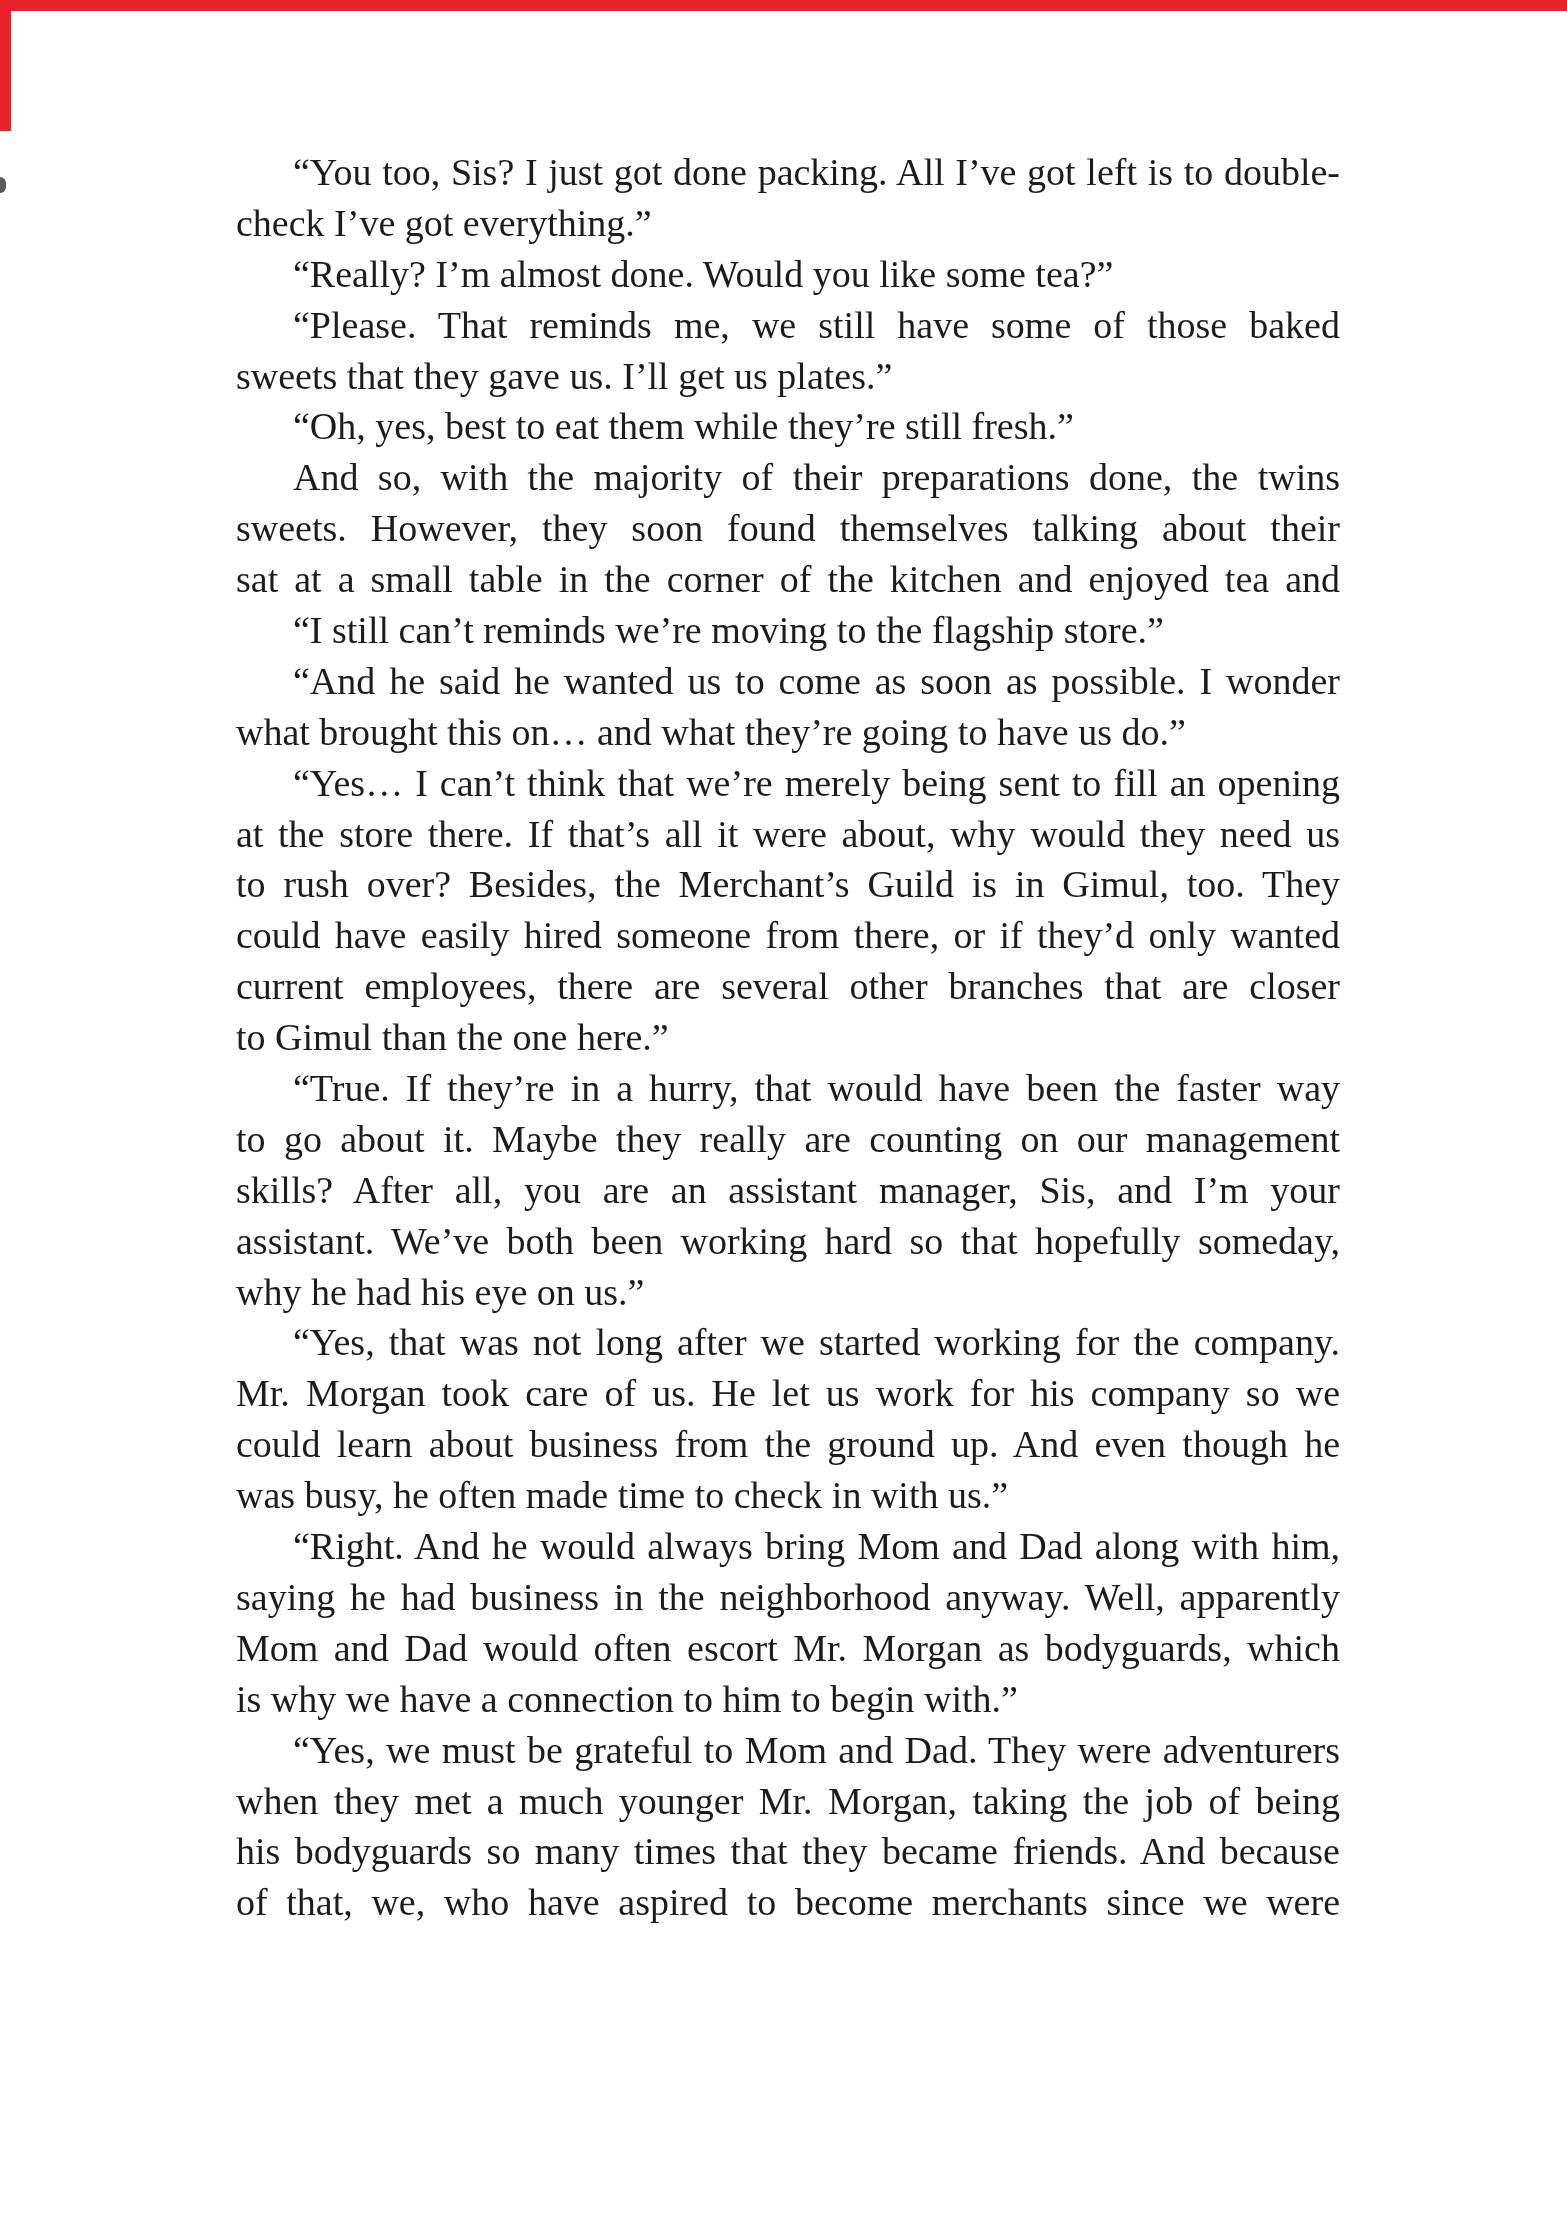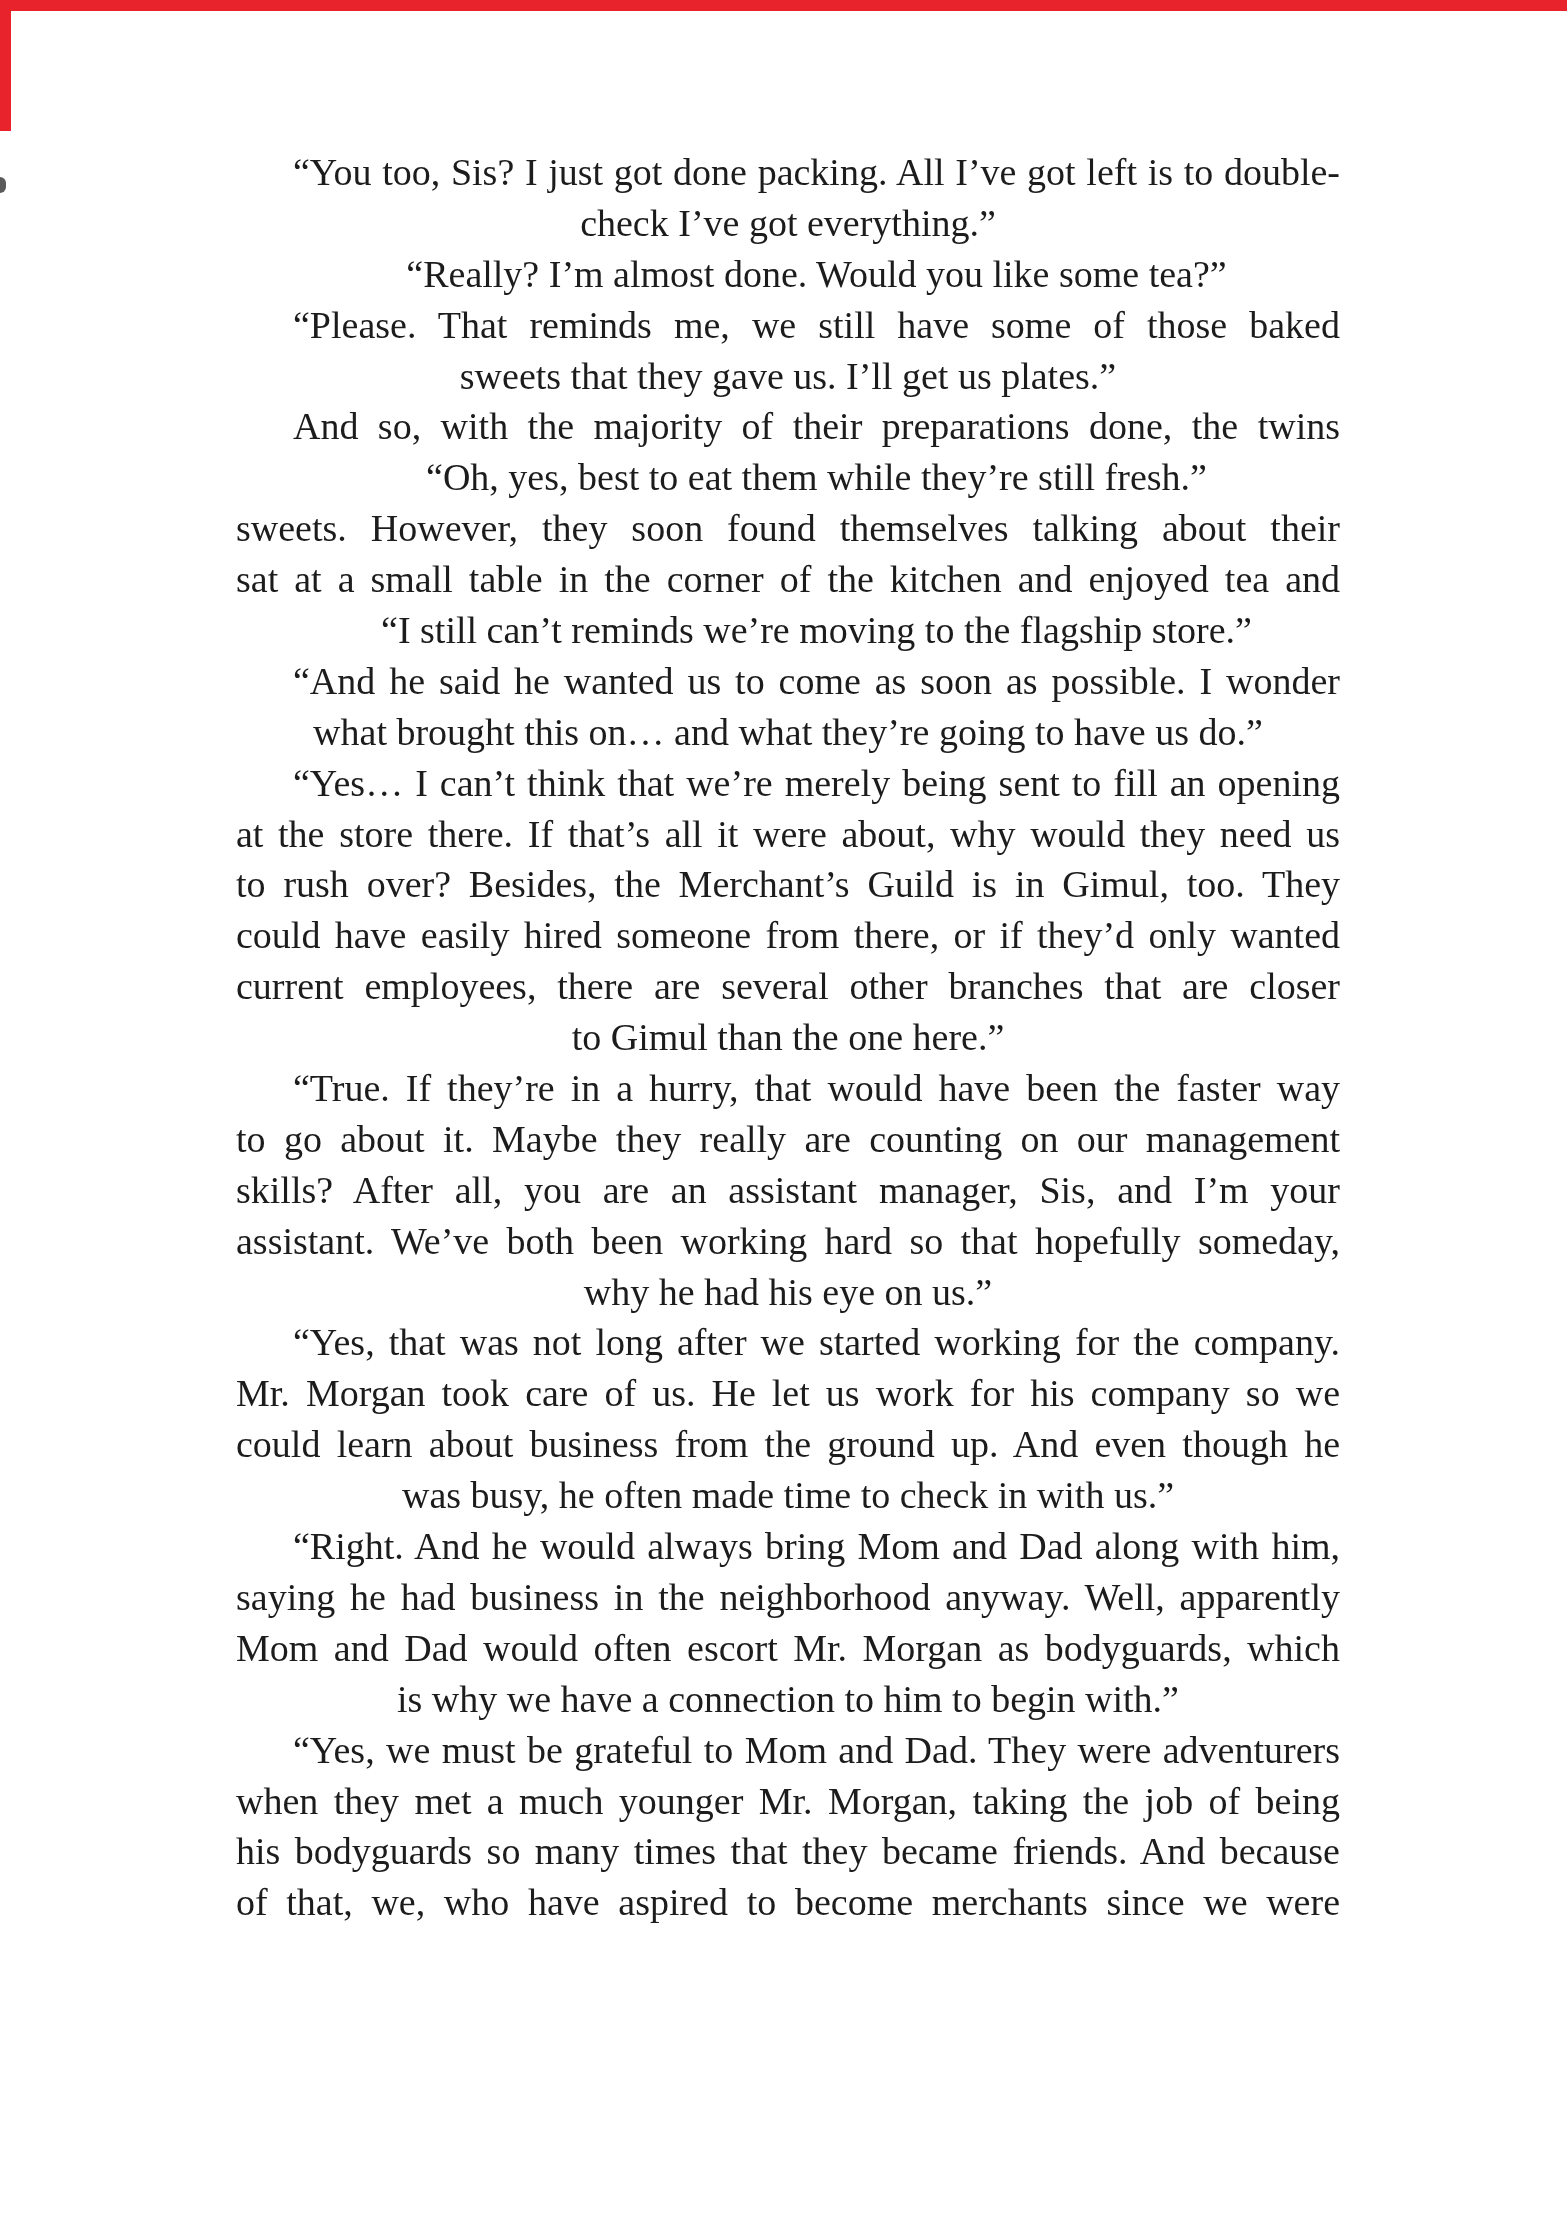--- a/index.html
+++ b/index.html
@@ -40,42 +40,42 @@
     line-height: 50.9px;
     letter-spacing: 0px;
   }
   .line {
     height: 50.9px;
     overflow: hidden;
     text-align: justify;
     text-align-last: justify;
   }
   .line.natural {
-    text-align: center;
+    text-align: left;
     text-align-last: auto;
   }
   .line.indent {
     text-indent: 57px;
   }
 </style>
 </head>
 <body style="background: rgb(255, 255, 255);">
 
 <div class="page">
   <div class="red-bar-top" style="background: rgb(232, 35, 43);"></div>
   <div class="red-bar-left" style="background: rgb(232, 35, 43);"></div>
   <div class="edge-tick" style="background: rgb(90, 90, 90);"></div>
   <div class="text-block" id="text-block" style="color: rgb(28, 28, 28);">
       <div class="line indent">“You too, Sis? I just got done packing. All I’ve got left is to double-</div>
       <div class="line natural">check I’ve got everything.”</div>
       <div class="line indent natural">“Really? I’m almost done. Would you like some tea?”</div>
       <div class="line indent">“Please. That reminds me, we still have some of those baked</div>
       <div class="line natural">sweets that they gave us. I’ll get us plates.”</div>
+      <div class="line indent natural">“Oh, yes, best to eat them while they’re still fresh.”</div>
       <div class="line indent">And so, with the majority of their preparations done, the twins</div>
-      <div class="line indent natural">“Oh, yes, best to eat them while they’re still fresh.”</div>
       <div class="line">sweets. However, they soon found themselves talking about their</div>
       <div class="line">sat at a small table in the corner of the kitchen and enjoyed tea and</div>
       <div class="line indent natural">“I still can’t reminds we’re moving to the flagship store.”</div>
       <div class="line indent">“And he said he wanted us to come as soon as possible. I wonder</div>
       <div class="line natural">what brought this on… and what they’re going to have us do.”</div>
       <div class="line indent">“Yes… I can’t think that we’re merely being sent to fill an opening</div>
       <div class="line">at the store there. If that’s all it were about, why would they need us</div>
       <div class="line">to rush over? Besides, the Merchant’s Guild is in Gimul, too. They</div>
       <div class="line">could have easily hired someone from there, or if they’d only wanted</div>
       <div class="line">current employees, there are several other branches that are closer</div>

